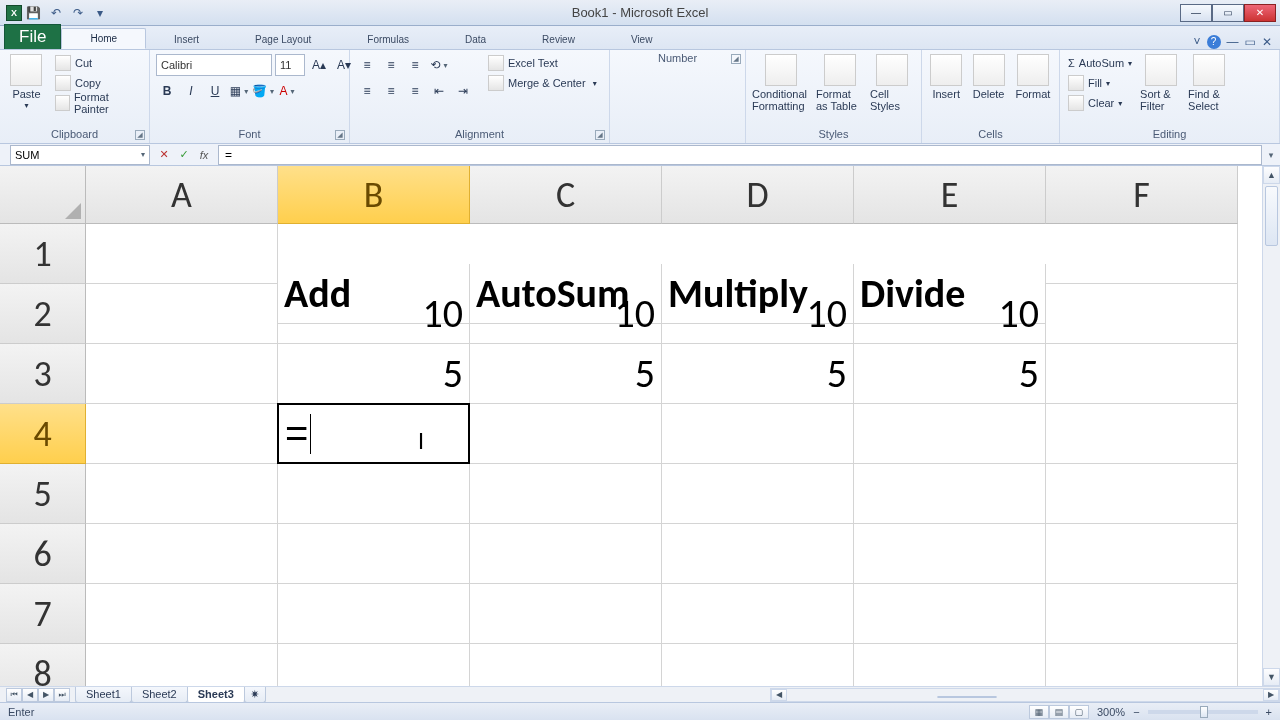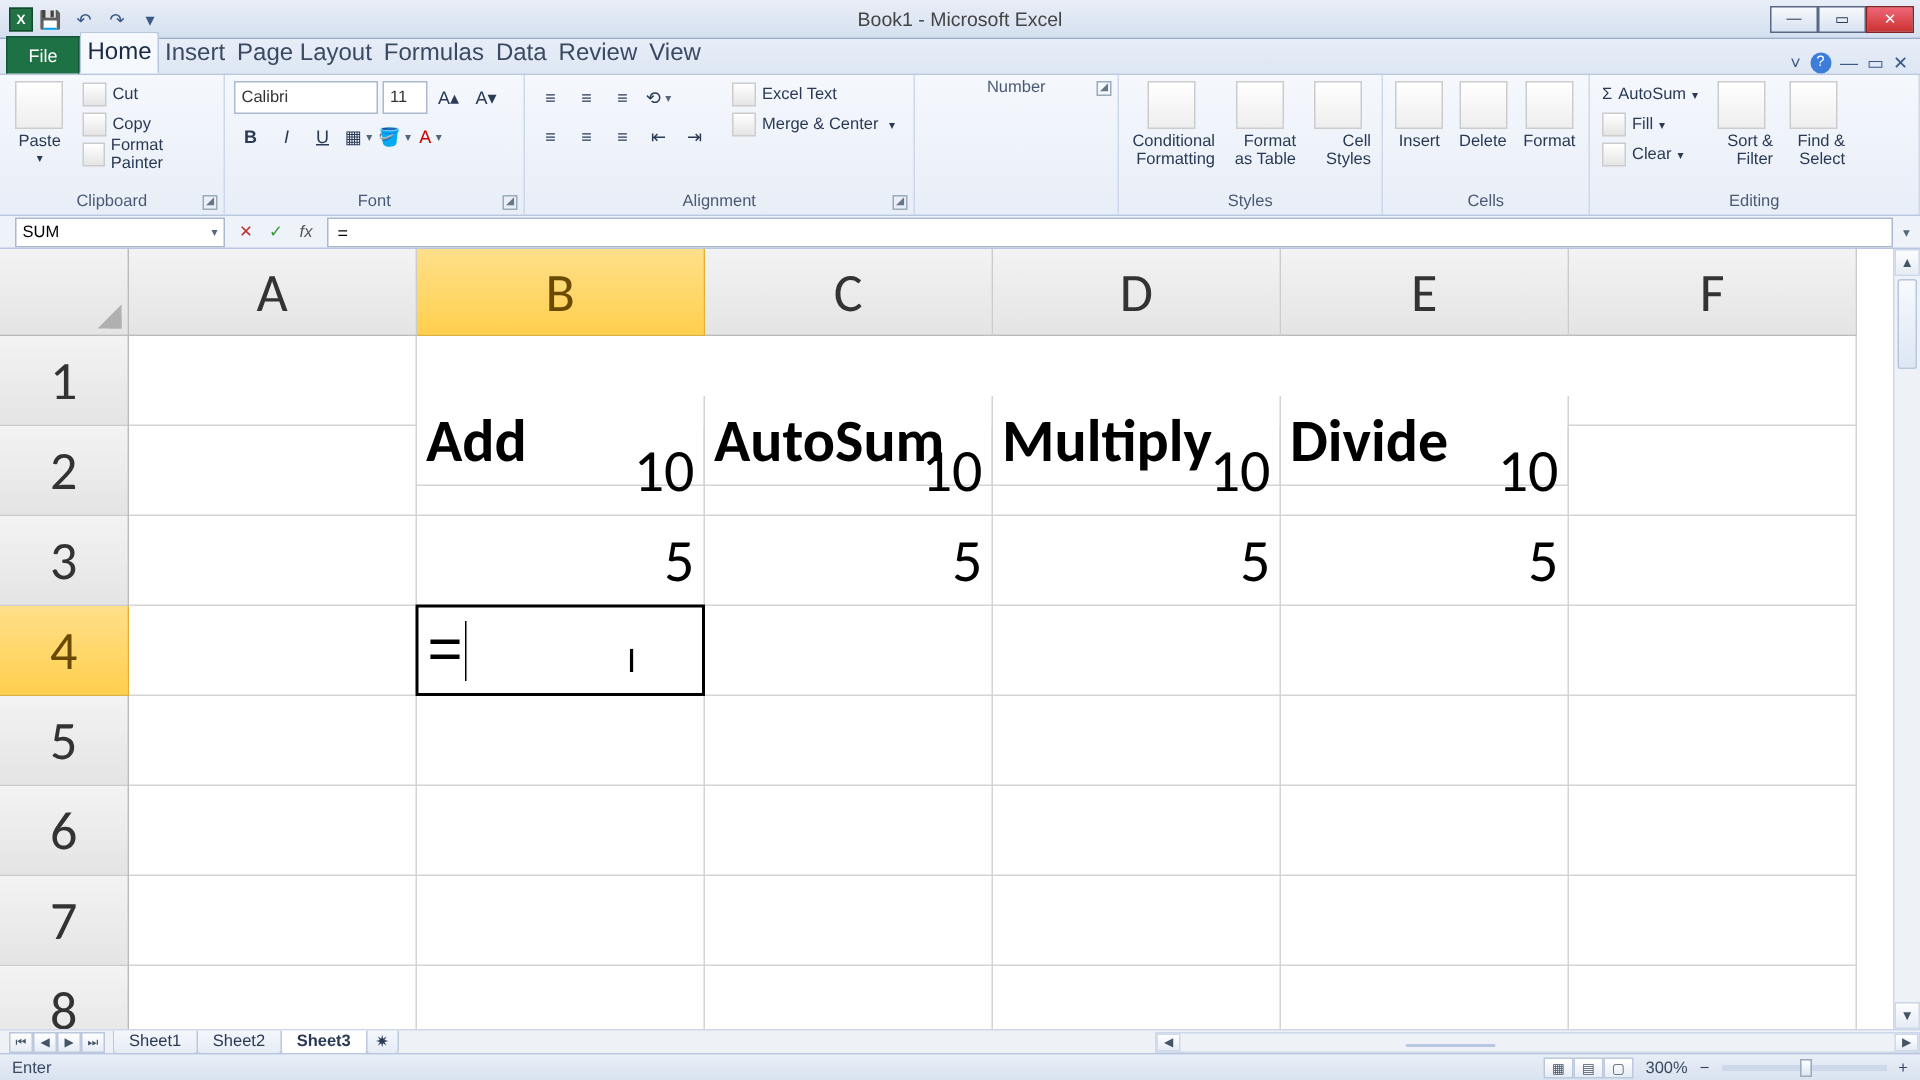--- a/index.html
+++ b/index.html
@@ -10,34 +10,34 @@
 .titlebar .qat { display: flex; align-items: center; gap: 2px; padding-left: 6px; }
 .titlebar .qat .xicon { width:16px; height:16px; background:#217346; color:#fff; font-size:9px; font-weight:bold; display:flex; align-items:center; justify-content:center; border:1px solid #12492c; }
 .titlebar .qat .qbtn { width:20px; height:20px; display:flex; align-items:center; justify-content:center; color:#3b5a87; }
 .titlebar .title { position:absolute; left:0; right:0; text-align:center; font-size:13px; color:#444; pointer-events:none; }
 .titlebar .winbtns { margin-left:auto; display:flex; gap:0; padding-right:4px; }
 .titlebar .winbtns div { width:32px; height:18px; border:1px solid #5a6a85; background:linear-gradient(#f6f9fd,#d8e2f1); display:flex; align-items:center; justify-content:center; font-size:10px; color:#2a3a55; }
 .titlebar .winbtns .close { background:linear-gradient(#e67,#c33); color:#fff; border-color:#8a2222; }
 
 
 .tabsrow { height:24px; background:linear-gradient(#e8eef8,#dde6f3); display:flex; align-items:flex-end; border-bottom:1px solid #b8c7df; position:relative; }
-.filetab { background:#1e7145; color:#fff; padding:12px 14px; font-size:12px; margin-left:4px; height:24px; display:flex; align-items:center; border:1px solid #14563a; border-bottom:none;}
-.tab { padding:4px 4px; font-size:16px; color:#3b4a63; cursor:default;text-align:right; }
+.filetab { background:#1e7145; color:#fff; padding:12px 14px; font-size:17px; margin-left:4px; height:24px; display:flex; align-items:center; border:1px solid #14563a; border-bottom:none;}
+.tab { padding:4px 28px; font-size:10px; color:#3b4a63; cursor:default;text-align:right; }
 .tab.active { background:#f5f8fd; border:1px solid #b8c7df; border-bottom:1px solid #f5f8fd; border-radius:2px 2px 0 0; color:#1a2a44; }
 .tabsrow .help { margin-left:auto; display:flex; gap:6px; padding-right:8px; align-items:center; color:#3b5a87; }
 .tabsrow .help span { font-size:12px; }
 
 
 .ribbon { height:94px; background:linear-gradient(#f5f8fd,#e8eef7); border-bottom:1px solid #b8c7df; display:flex; }
 .group { border-right:1px solid #cdd8ea; display:flex; flex-direction:column; }
 .group-body { flex:1; display:flex; align-items:flex-start; padding:4px 6px 0 6px; gap:6px; }
 .group-label { text-align:center; font-size:11px; color:#4a5a75; padding:2px 0 3px 0; position:relative; }
 .group-label .dl { position:absolute; right:4px; bottom:3px; width:10px; height:10px; border:1px solid #9ab; font-size:7px; line-height:8px; color:#678; text-align:center; }
 
-.bigbtn { display:flex; flex-direction:column; align-items:center; justify-content:center; width:44px; gap:2px; font-size:11px; color:#2a3a55; text-align:right; line-height:1.1; }
+.bigbtn { display:flex; flex-direction:column; align-items:center; justify-content:center; width:44px; gap:2px; font-size:11px; color:#2a3a55; text-align:left; line-height:1.1; }
 .bigbtn .ic { width:32px; height:32px; border:1px solid #ccc; background:linear-gradient(#fff,#eee); }
 .smallrow { display:flex; flex-direction:column; gap:2px; font-size:11px; color:#2a3a55; }
 .smallrow div { display:flex; align-items:center; gap:4px; height:18px; padding:0 2px;}
 .smallrow .ic { width:16px; height:16px; background:linear-gradient(#fff,#e5e5e5); border:1px solid #ccc; display:inline-block;}
 .mini { width:22px; height:22px; border:1px solid transparent; display:flex; align-items:center; justify-content:center; color:#2a3a55;}
 select.fake, .fake-input { height:22px; border:1px solid #abb8cd; background:#fff; font-size:11px; padding:0 4px; color:#333;}
 .dd::after{content:"▾"; font-size:8px; margin-left:3px; color:#567;}
 
 
 .fbar { height:22px; border-bottom:1px solid #b8c7df; display:flex; align-items:center; background:#eef2f9; }
@@ -152,21 +152,21 @@
             <span>Format Painter</span>
           </div>
       </div>
     </div>
     <div class="group-label"><span>Clipboard</span><span class="dl">◢</span></div>
   </div>
 
   <div class="group" style="width:200px">
     <div class="group-body" style="flex-direction:column;gap:4px;align-items:flex-start">
       <div style="display:flex;gap:3px">
-        <input class="fake-input" style="width: 96px;" value="Calibri">
+        <input class="fake-input" style="width: 116px;" value="Calibri">
         <input class="fake-input" style="width: 30px;" value="11">
         <span class="mini">A▴</span>
         <span class="mini">A▾</span>
       </div>
       <div style="display:flex;gap:2px">
         <span class="mini" style="font-weight:bold">B</span>
         <span class="mini" style="font-style:italic">I</span>
         <span class="mini" style="text-decoration:underline">U</span>
         <span class="mini dd">▦</span>
         <span class="mini dd">🪣</span>

